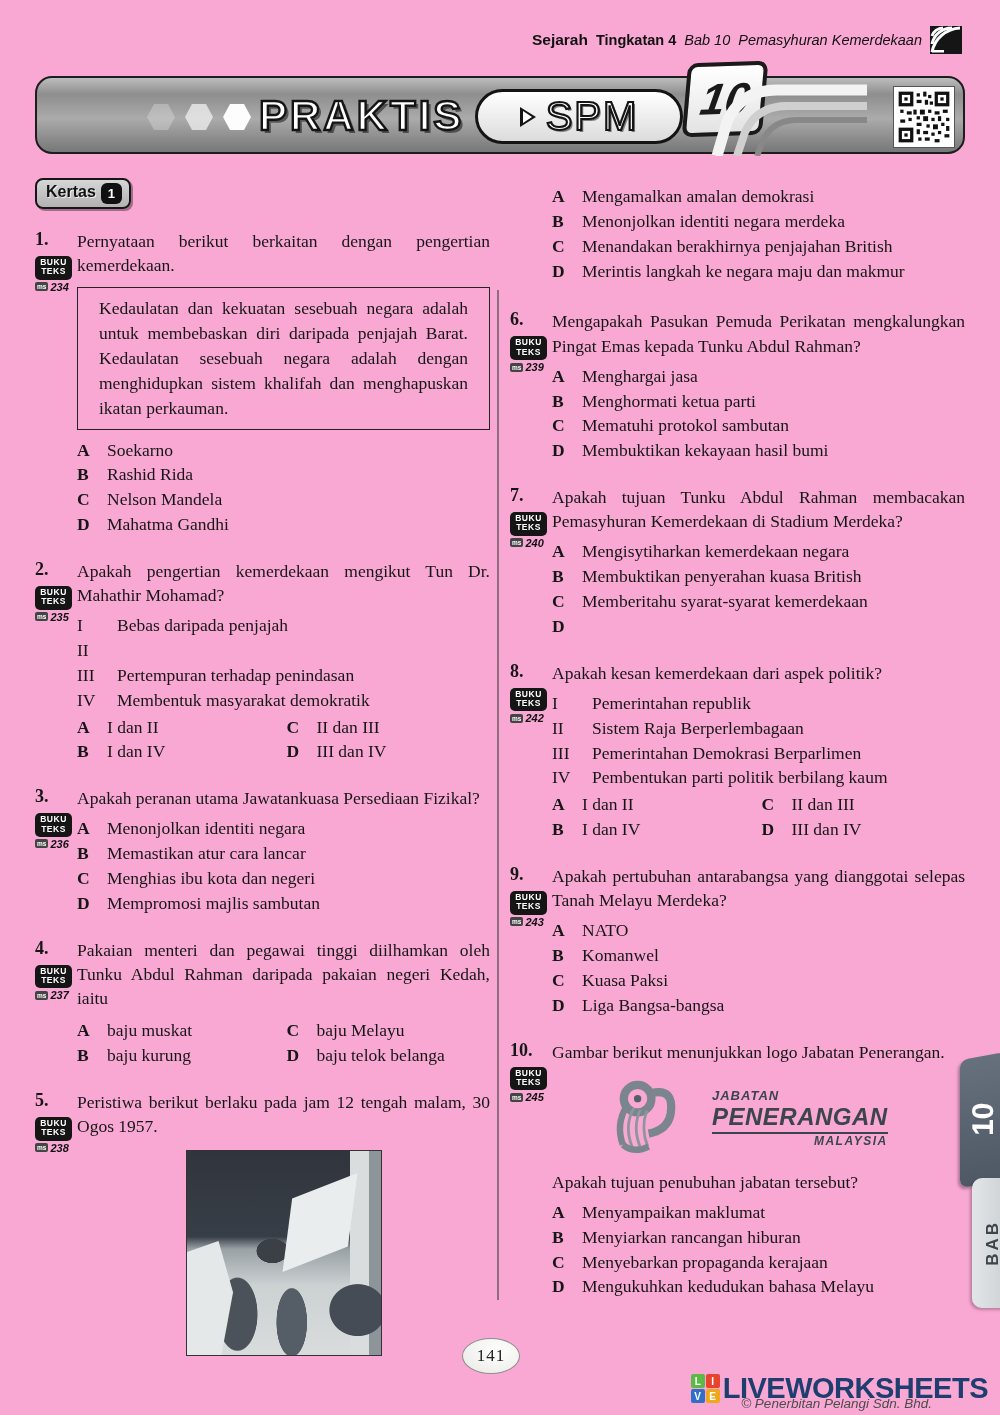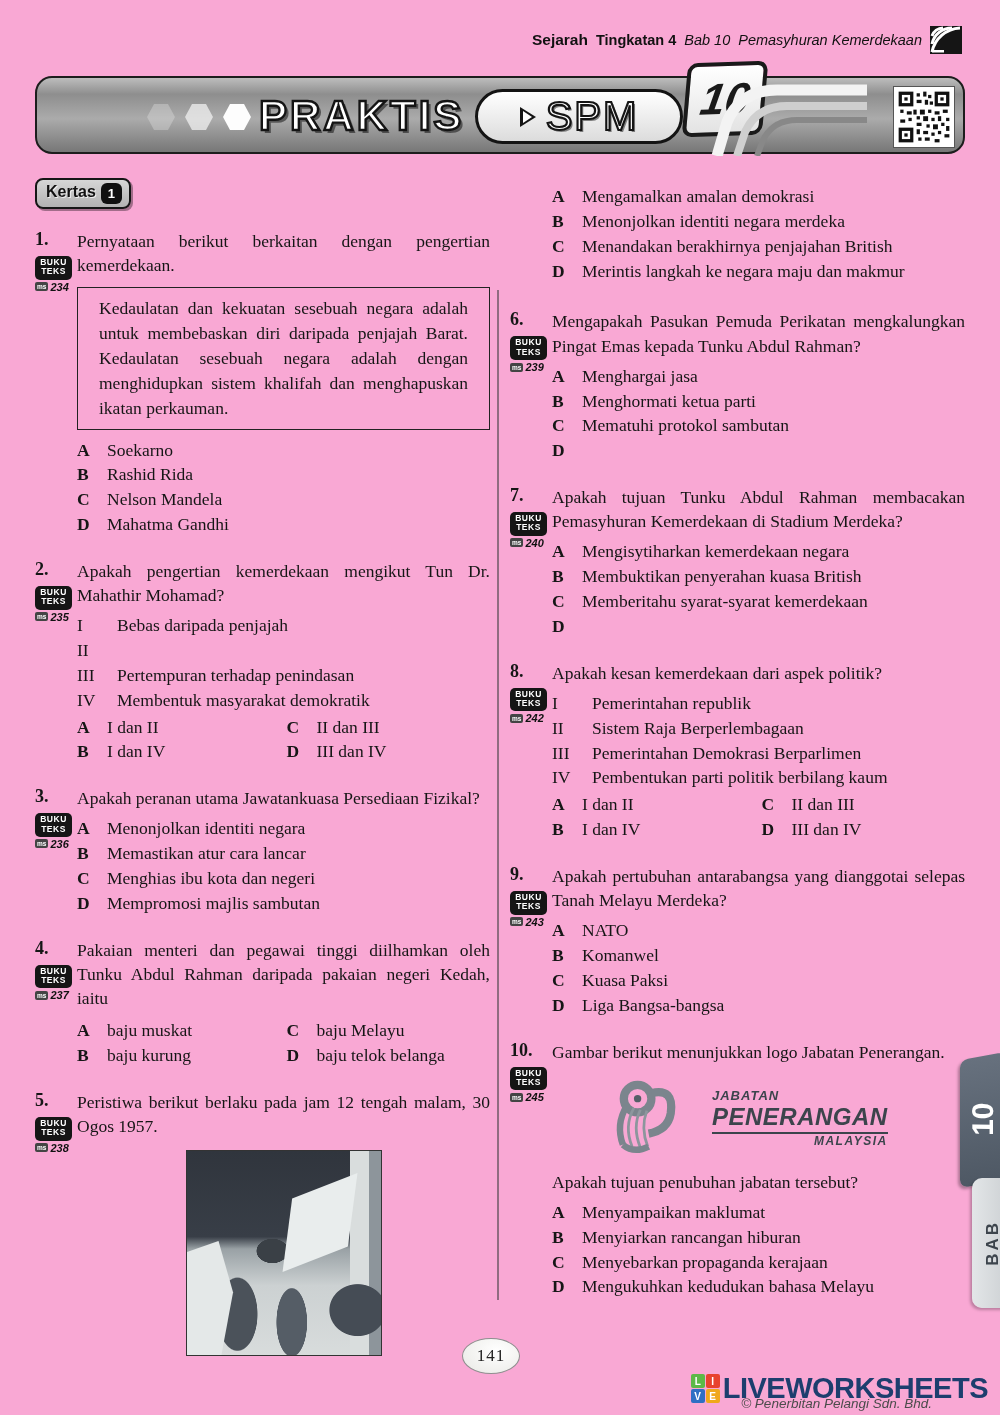--- a/index.html
+++ b/index.html
@@ -486,20 +486,21 @@
             <div class="opt">
                 <span class="opt-letter">B</span>
                 <span>Menghormati ketua parti</span>
               </div>
             <div class="opt">
                 <span class="opt-letter">C</span>
                 <span>Mematuhi protokol sambutan</span>
               </div>
             <div class="opt">
                 <span class="opt-letter">D</span>
+                <span>Membuktikan kekayaan hasil bumi</span>
               </div>
           </div>
         </div>
       </section>
 
       <section class="question">
         <div class="q-margin">
           <span class="q-num">7.</span>
           <div class="ref-badge">
             <div class="rb-top"><span>BUKU</span><br><span>TEKS</span></div>

